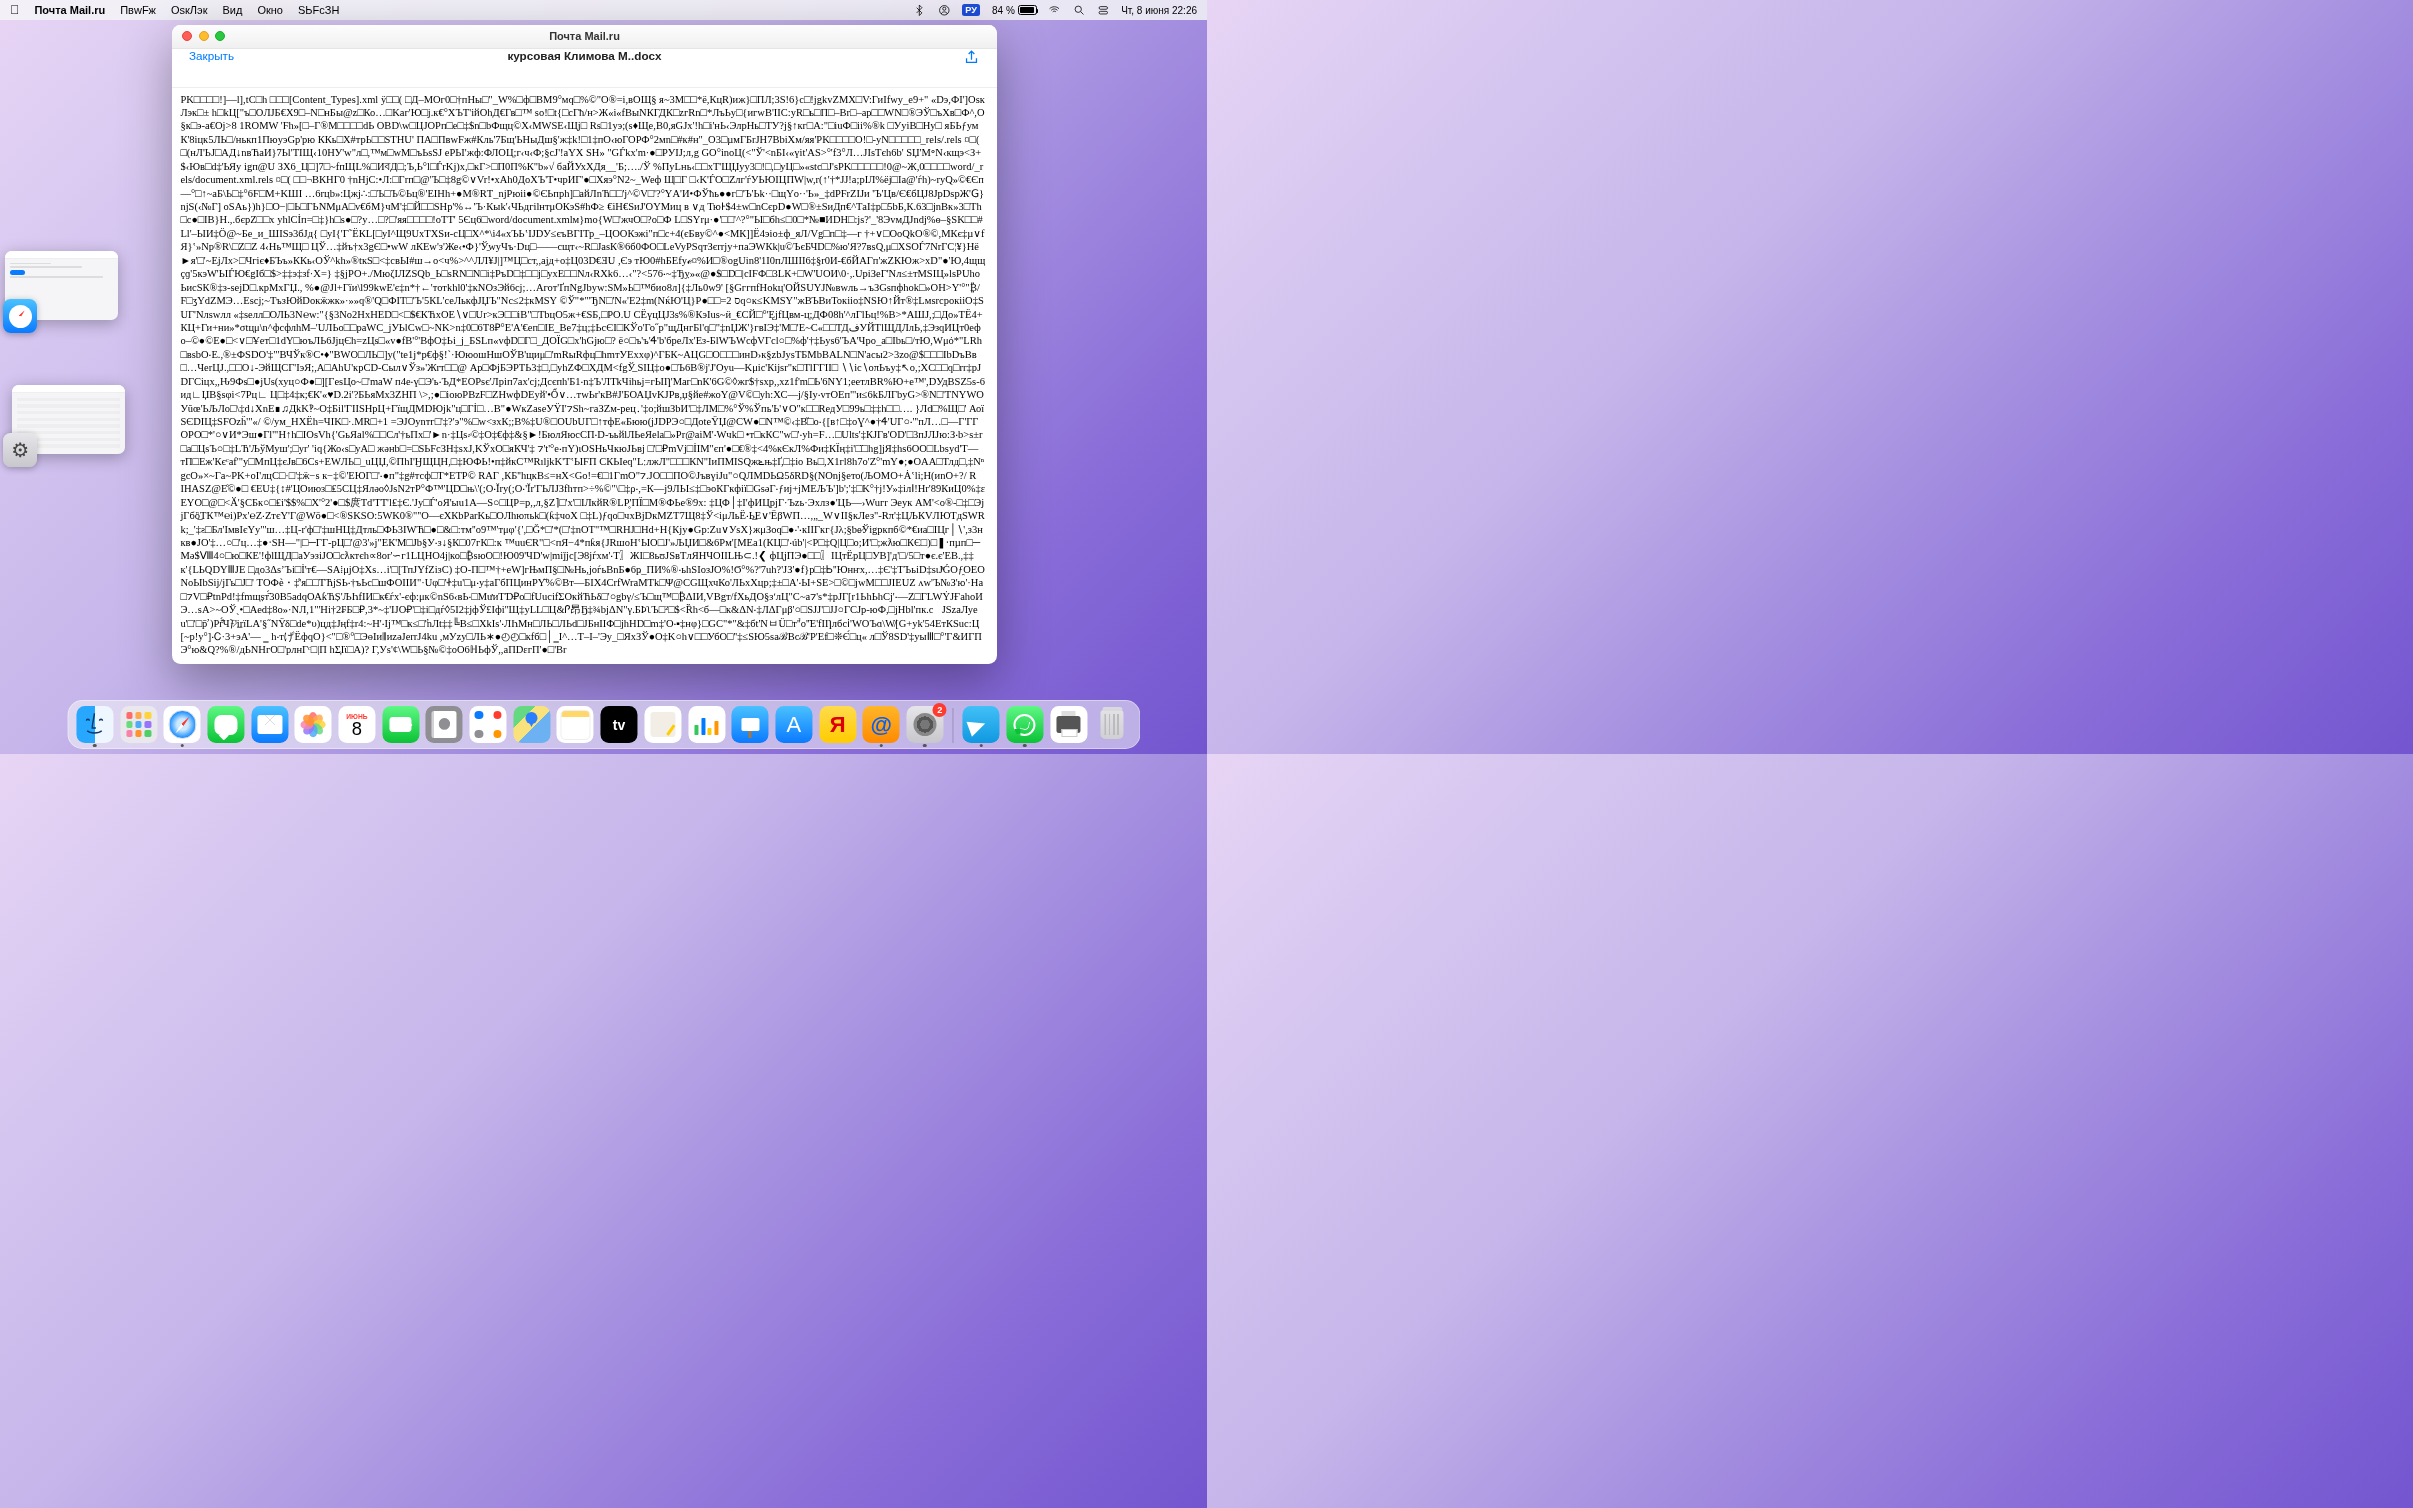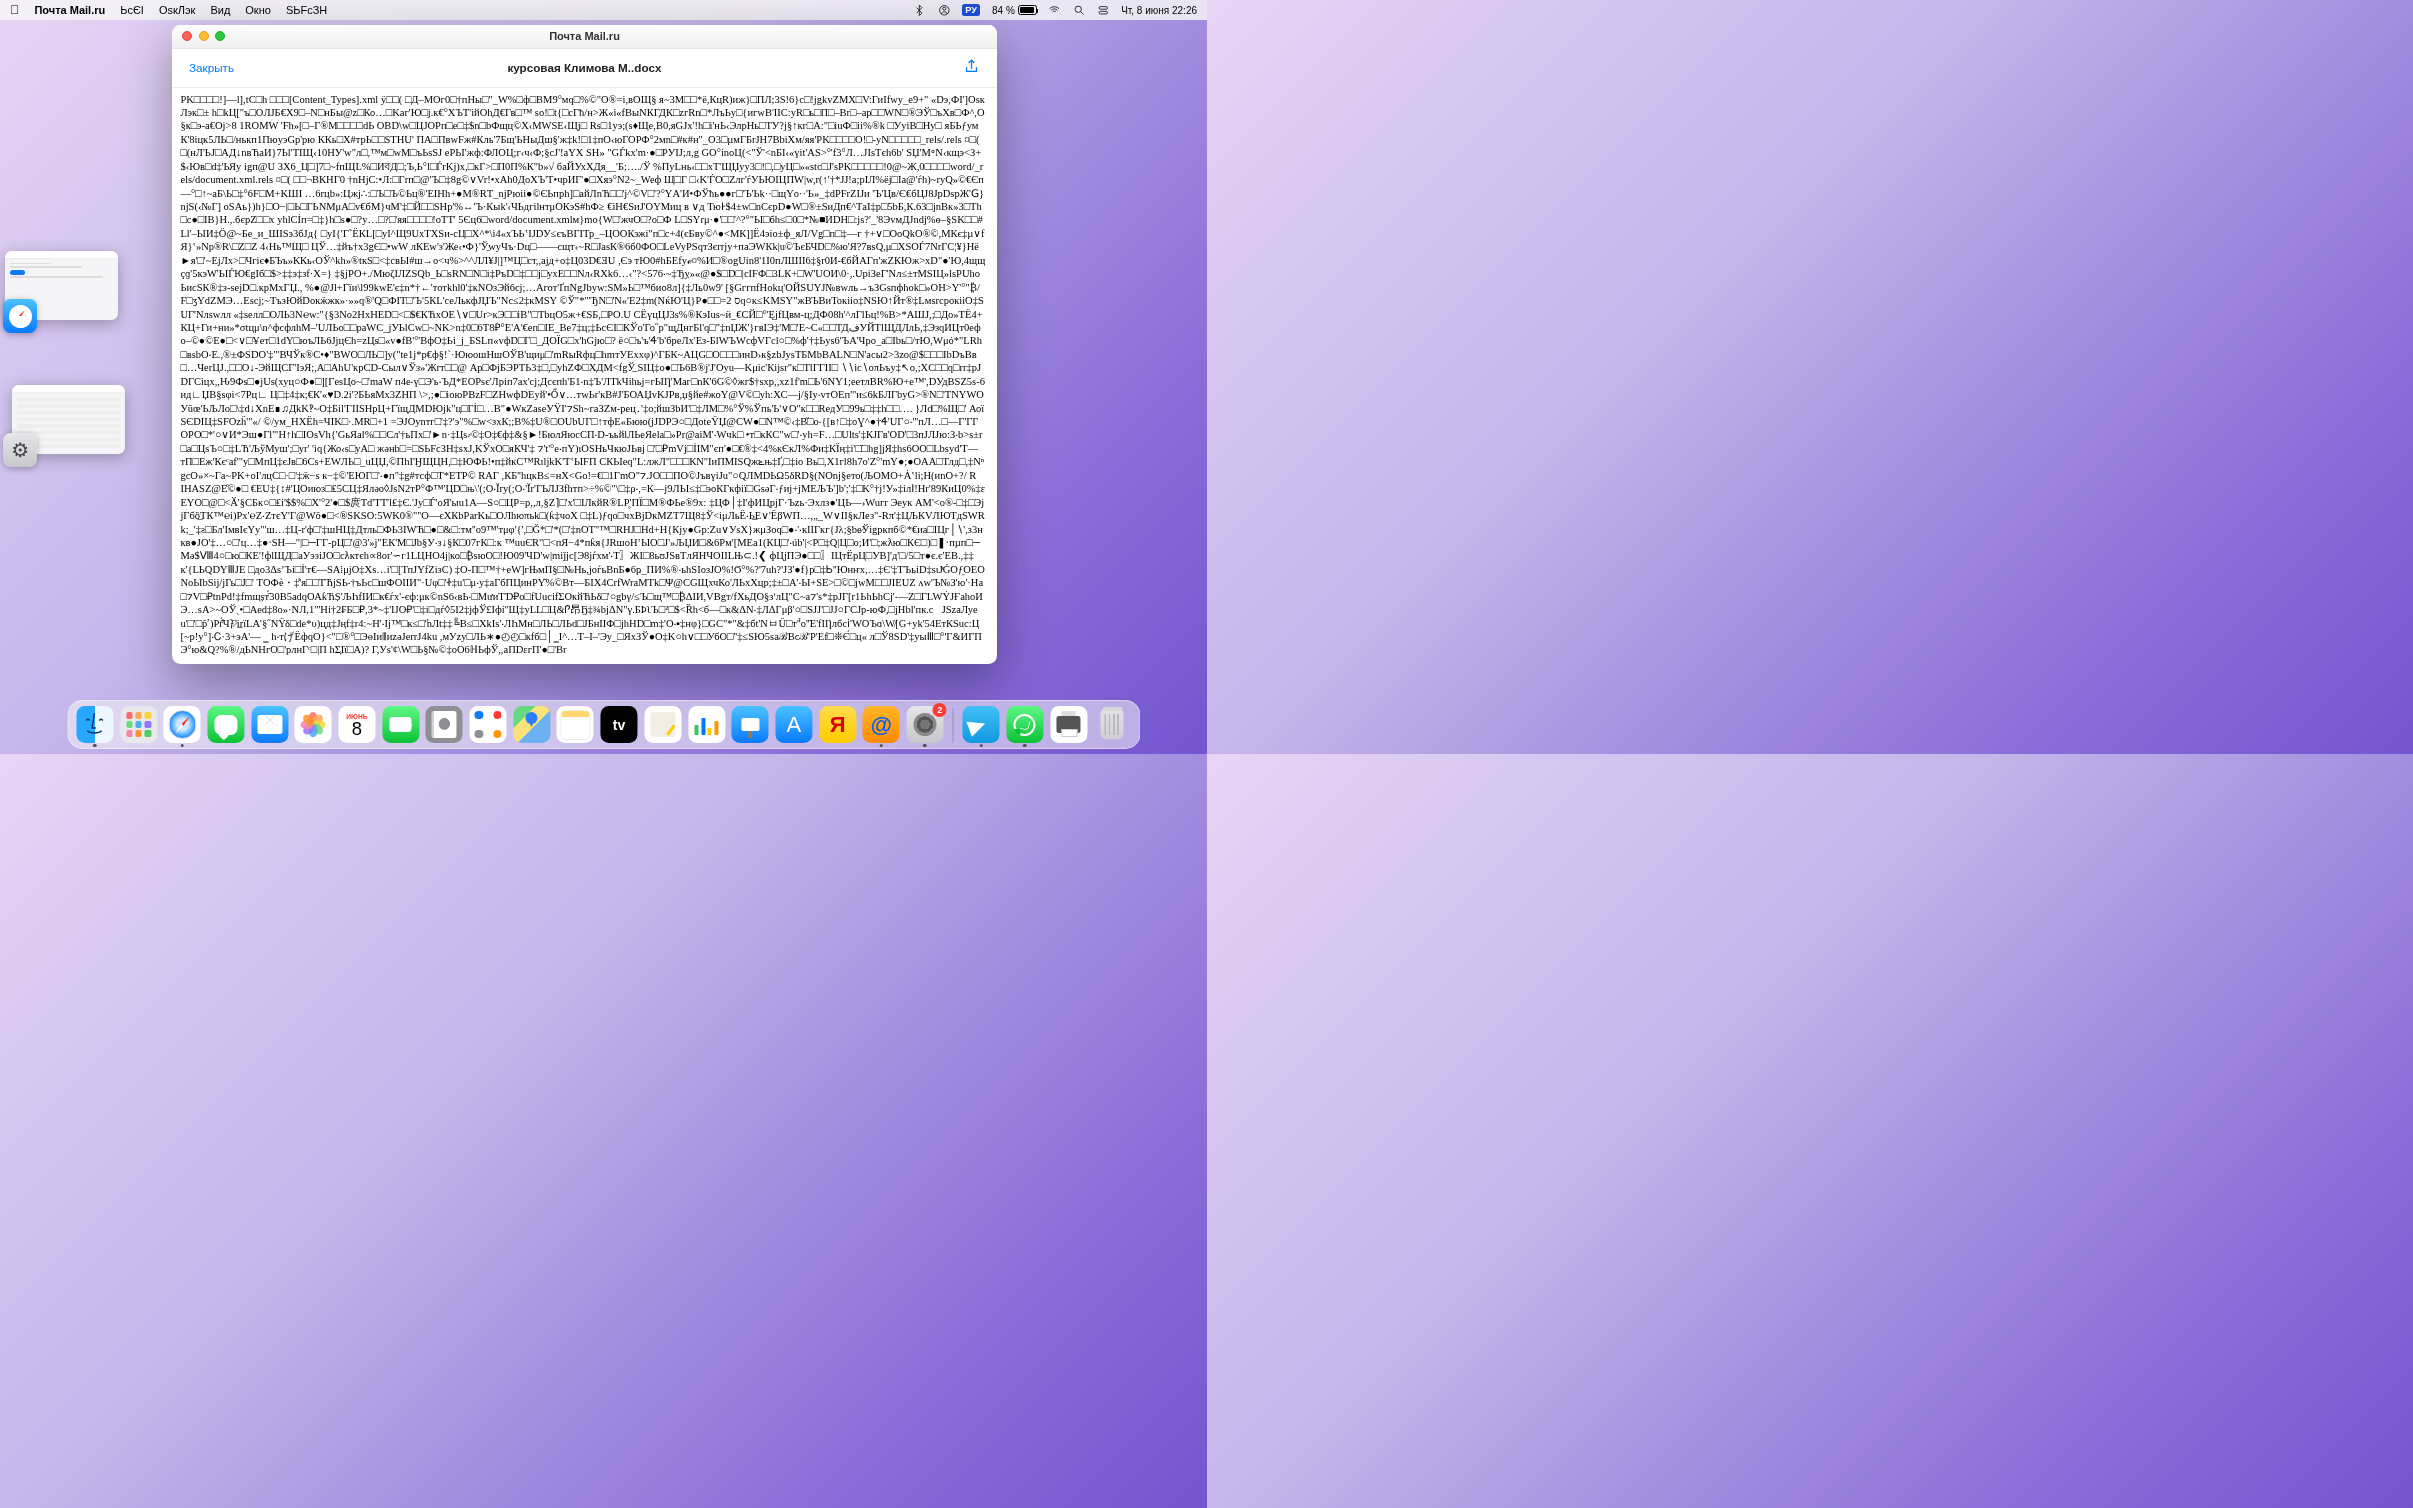--- a/index.html
+++ b/index.html
@@ -39,21 +39,21 @@
   display: flex; align-items: center; position: relative;
 }
 .traffic { display:flex; gap:6.7px; padding-left:10px; }
 .traffic .dot { width:10px; height:10px; border-radius:50%; }
 .dot.red { background:#ff5f57; border:0.4px solid #e0443e; }
 .dot.yellow { background:#febc2e; border:0.4px solid #dea123; }
 .dot.green { background:#28c840; border:0.4px solid #1aab29; }
 .titlebar .title { position:absolute; left:0; right:0; text-align:center; font-size:11px; font-weight:600; color:#333; }
 
 .toolbar {
-  height: 39px; border-bottom: 0.8px solid #eee; display:flex; align-items:center;
+  height: 39px; border-bottom: 0.8px solid #eee; display:flex; 
   padding: 0 17px; position: relative;
 }
 .toolbar .close-btn { color:#007aff; font-size:11.7px; cursor:pointer; }
 .toolbar .filename { position:absolute; left:0; right:0; text-align:center; font-size:11.7px; font-weight:600; color:#222; pointer-events:none; }
 .toolbar .share { margin-left:auto; color:#007aff; }
 .toolbar .share svg { width:17px; height:17px; stroke:#007aff; fill:none; stroke-width:1.8; }
 
 .content {
   flex:1; overflow-y:auto; padding: 5px 11.7px 5px 8.4px;
   font-family: "Times New Roman", serif;
@@ -167,21 +167,21 @@
 .di-trash .bin::after{content:"";position:absolute;top:3.4px;left:4.2px;right:4.2px;bottom:3.4px;background:repeating-linear-gradient(90deg,#bbb 0 1.7px,transparent 1.7px 4.2px);}
 
 </style>
 </head>
 <body>
 
 <div class="menubar">
   <div class="left">
     <span class="apple">􀣺</span>
     <span class="appname">Почта Mail.ru</span>
-    <span>ЬcЄІ</span>
+    <span>ПвwFж</span>
     <span>OsкЛэк</span>
     <span>Вид</span>
     <span>Окно</span>
     <span>ЅЬFсЗH</span>
   </div>
   <div class="right">
     <svg viewBox="0 0 24 24">
         <path d="M7 7l10 10-5 5V2l5 5L7 17"></path>
       </svg>
     <svg viewBox="0 0 24 24">

